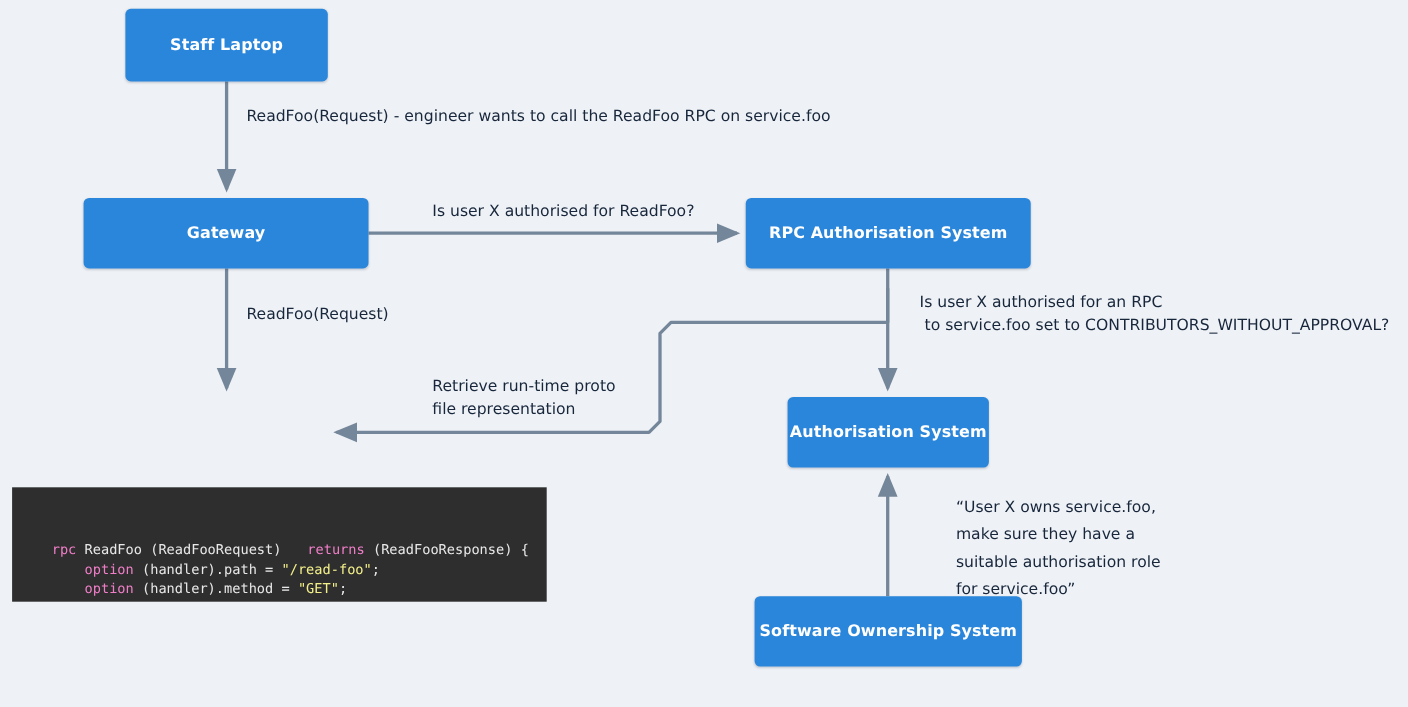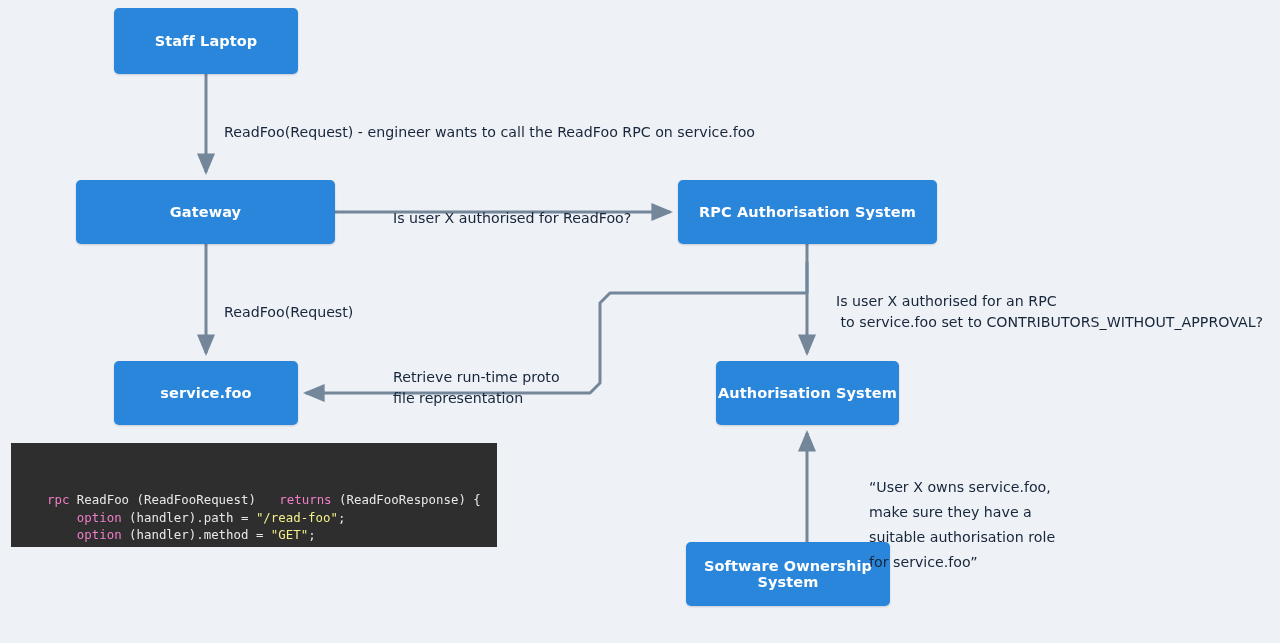--- a/index.html
+++ b/index.html
@@ -36,21 +36,20 @@
     box-shadow: 0 1px 2px rgba(20,40,70,0.18);
     box-sizing: border-box;
     text-align: center;
   }
   .edge-label {
     position: absolute;
     color: #17263b;
     font-size: 14.2px;
     line-height: 21px;
     white-space: pre;
-    margin-top: 26px;
   }
   .code-block {
     position: absolute;
     left: 11px;
     top: 443px;
     width: 486px;
     height: 104px;
     background: #2e2e2e;
     color: #e8e8e8;
     font-family: "DejaVu Sans Mono", monospace;
@@ -95,29 +94,26 @@
   </div>
 
   <div class="node" style="left:76px; top:180px; width:259px; height:64px;">
     <span>Gateway</span>
   </div>
 
   <div class="node" style="left:678px; top:180px; width:259px; height:64px;">
     <span>RPC Authorisation System</span>
   </div>
 
-  <div class="node" style="left:114px; top:361px; width:184px; height:64px;">
-    <span>service.foo</span>
-  </div>
 
   <div class="node" style="left:716px; top:361px; width:183px; height:64px;justify-content:center;">
     <span>Authorisation System</span>
   </div>
 
-  <div class="node" style="left:686px; top:542px; width:204px; height:64px;">
+  <div class="node" style="left:686px; top:542px; width:243px; height:64px;">
     <span>Software Ownership System</span>
   </div>
 
   <div class="edge-label" style="left:224px; top:96px;">ReadFoo(Request) - engineer wants to call the ReadFoo RPC on service.foo</div>
 
   <div class="edge-label" style="left:393px; top:182px;">Is user X authorised for ReadFoo?</div>
 
   <div class="edge-label" style="left:224px; top:276px;">ReadFoo(Request)</div>
 
   <div class="edge-label" style="left:836px; top:265px;">Is user X authorised for an RPC

